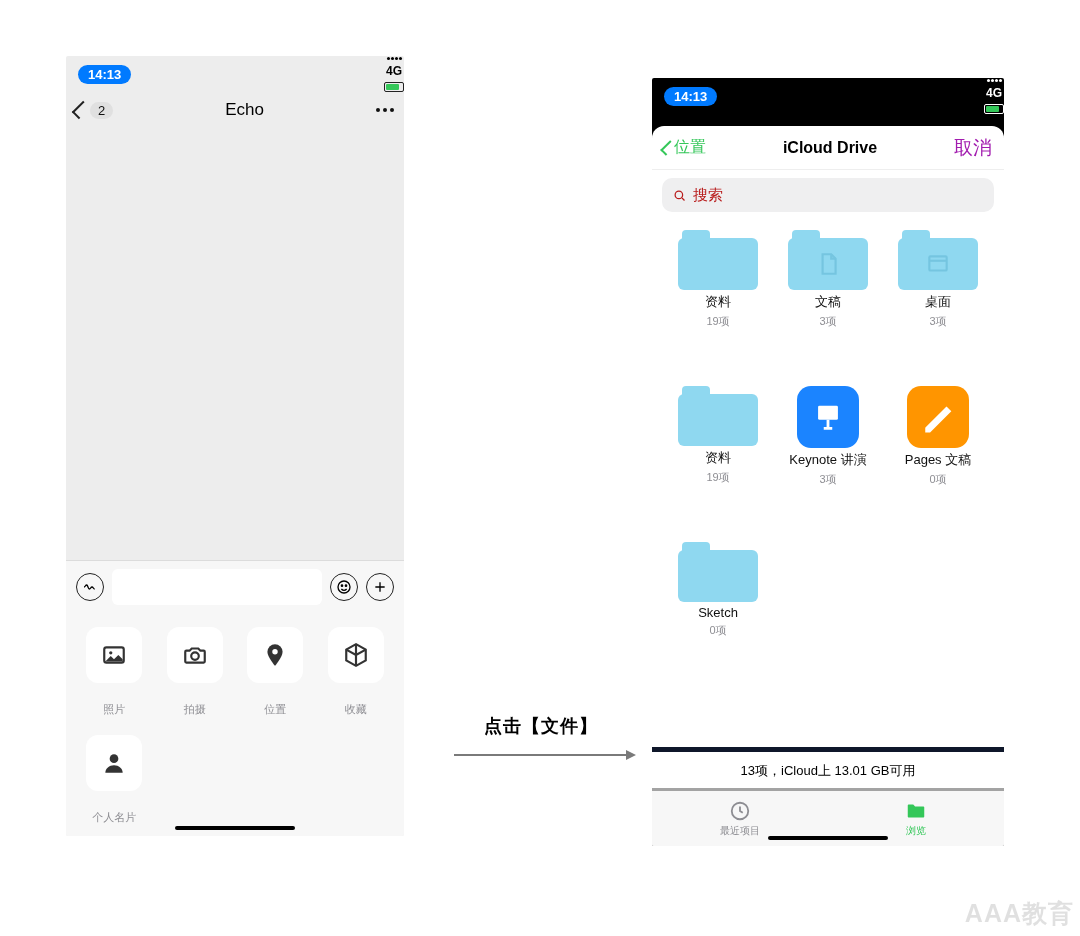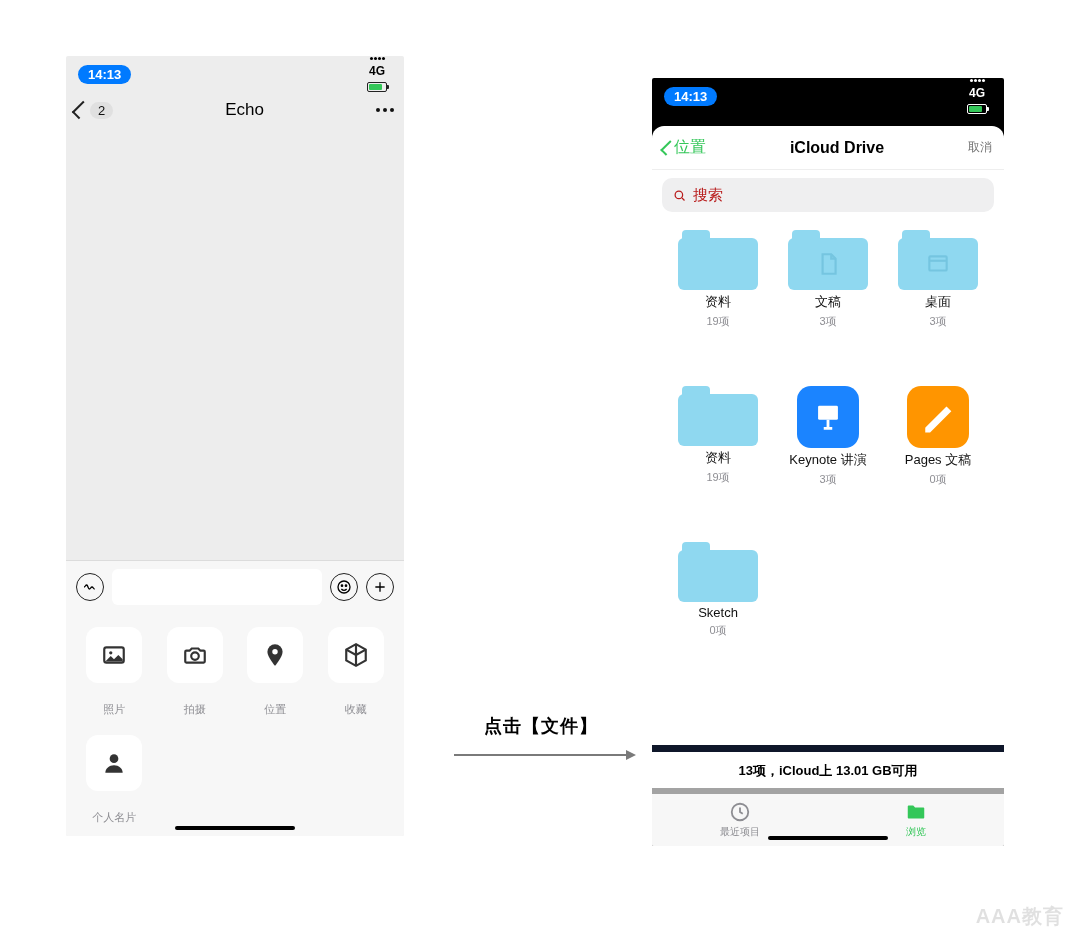--- a/index.html
+++ b/index.html
@@ -21,21 +21,21 @@
     height: 780px;
     background: #ededed;
     border-radius: 2px;
     overflow: hidden;
   }
   .statusbar {
     height: 32px;
     display: flex;
     align-items: center;
     justify-content: space-between;
-    padding: 4px 17px 0 12px;
+    padding: 4px 0 0 12px;
   }
   .time-pill {
     background: #007aff;
     color: #fff;
     border-radius: 12px;
     padding: 2px 10px;
     font-size: 13px;
     font-weight: 600;
   }
   .status-right {
@@ -257,22 +257,22 @@
   }
   .sheet-back .chev-left {
     border-color: #34c759;
     width: 8px; height: 14px;
   }
   .sheet-title {
     font-size: 16px;
     font-weight: 600;
   }
   .sheet-cancel {
-    color: #737373;
-    font-size: 12px;
+    color: #a21caf;
+    font-size: 19px;
   }
   .search-row {
     padding: 8px 10px 10px 10px;
   }
   .search-box {
     background: #efeff0;
     height: 34px;
     border-radius: 10px;
     display: flex;
     align-items: center;
@@ -332,50 +332,50 @@
     font-size: 28px;
   }
   .app-keynote { background: #1b84ff; }
   .app-pages { background: #ff9500; }
   .file-name { font-size: 13px; color: #111; }
   .file-meta { font-size: 11px; color: #8e8e93; }
 
   .storage-line {
     text-align: center;
     font-size: 13px;
-    font-weight: 700;
+    font-weight: 400;
     padding: 10px 0 8px 0;
-    border-top: 7px solid #0f172a;
+    border-top: 5px solid #0f172a;
   }
   .tabbar {
     height: 58px;
     background: #f7f7f7;
     display: flex;
-    border-top: 6px solid #a3a3a3;
+    border-top: 3px solid #a3a3a3;
   }
   .tab {
     flex: 1;
     display: flex;
     flex-direction: column;
     align-items: center;
     justify-content: center;
     gap: 2px;
     font-size: 10px;
     color: #8e8e93;
   }
   .tab.active { color: #34c759; }
   .tab svg { width: 22px; height: 22px; }
 
   .watermark {
     position: absolute;
-    right: 16px;
+    right: 6px;
     bottom: 6px;
     color: rgba(0,0,0,0.12);
     font-weight: 700;
-    font-size: 20px;
+    font-size: 25px;
     letter-spacing: 1px;
   }
 </style>
 </head>
 <body>
 
 <div class="phone-left">
   <div class="statusbar">
     <span class="time-pill">14:13</span>
     <span class="status-right">

